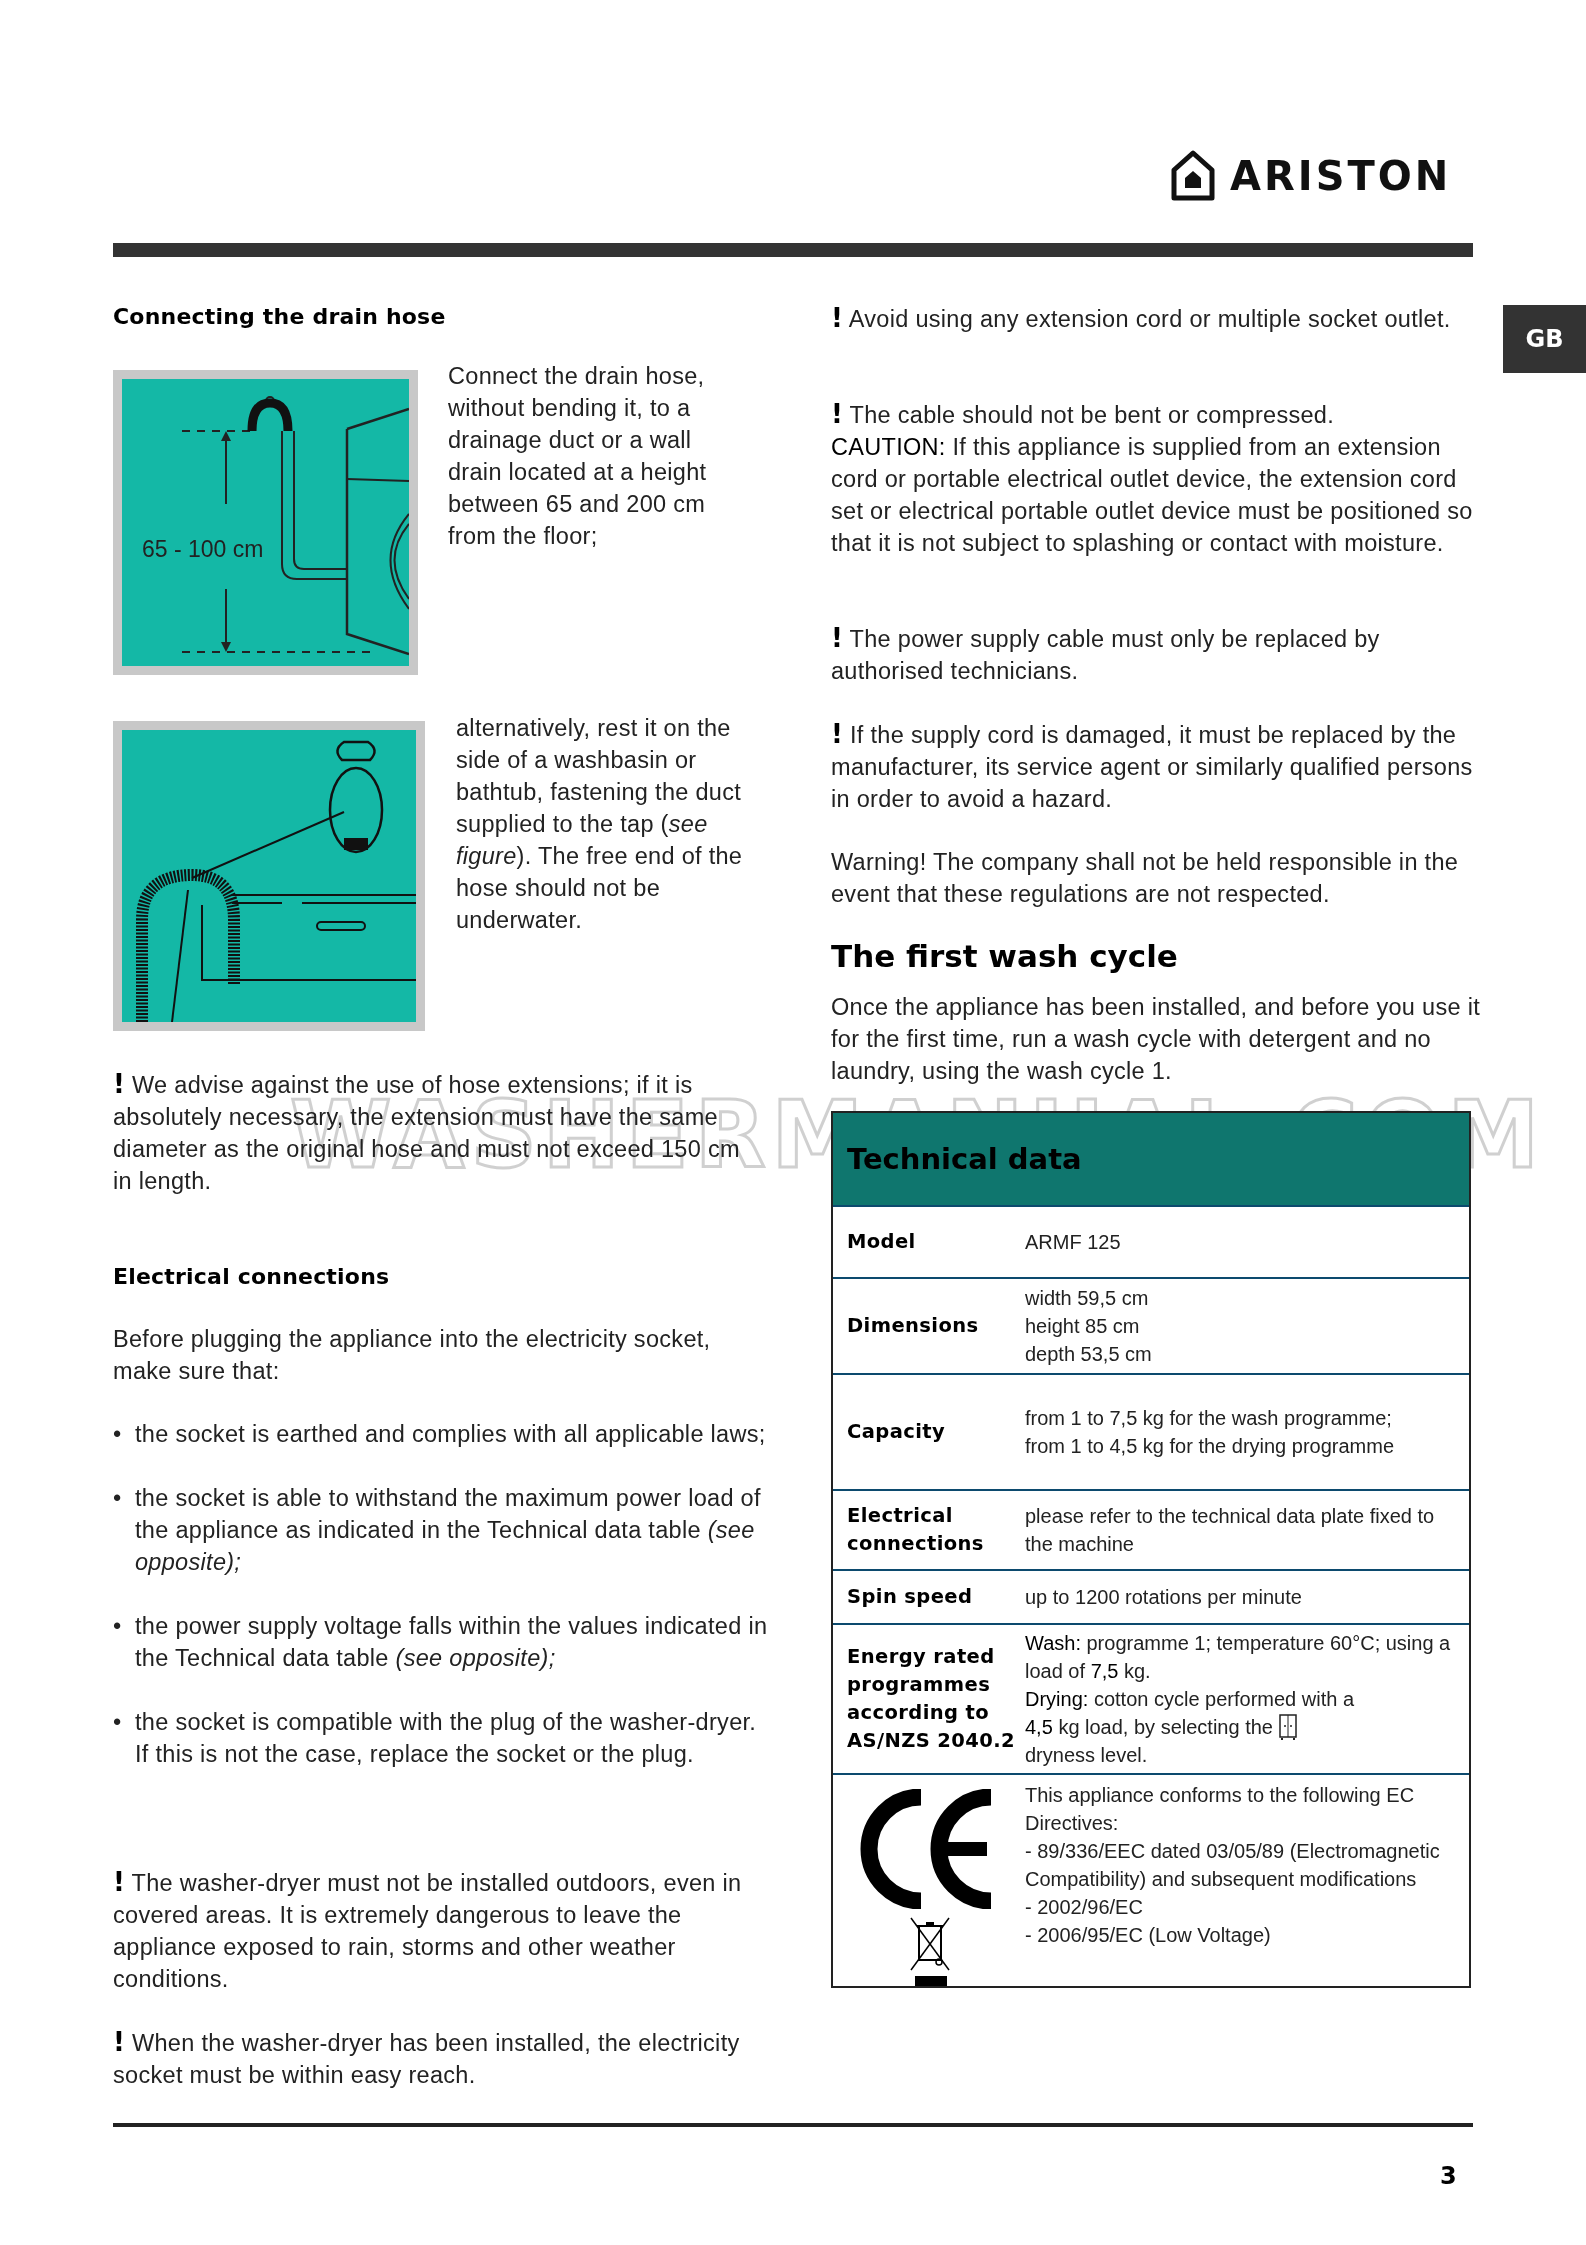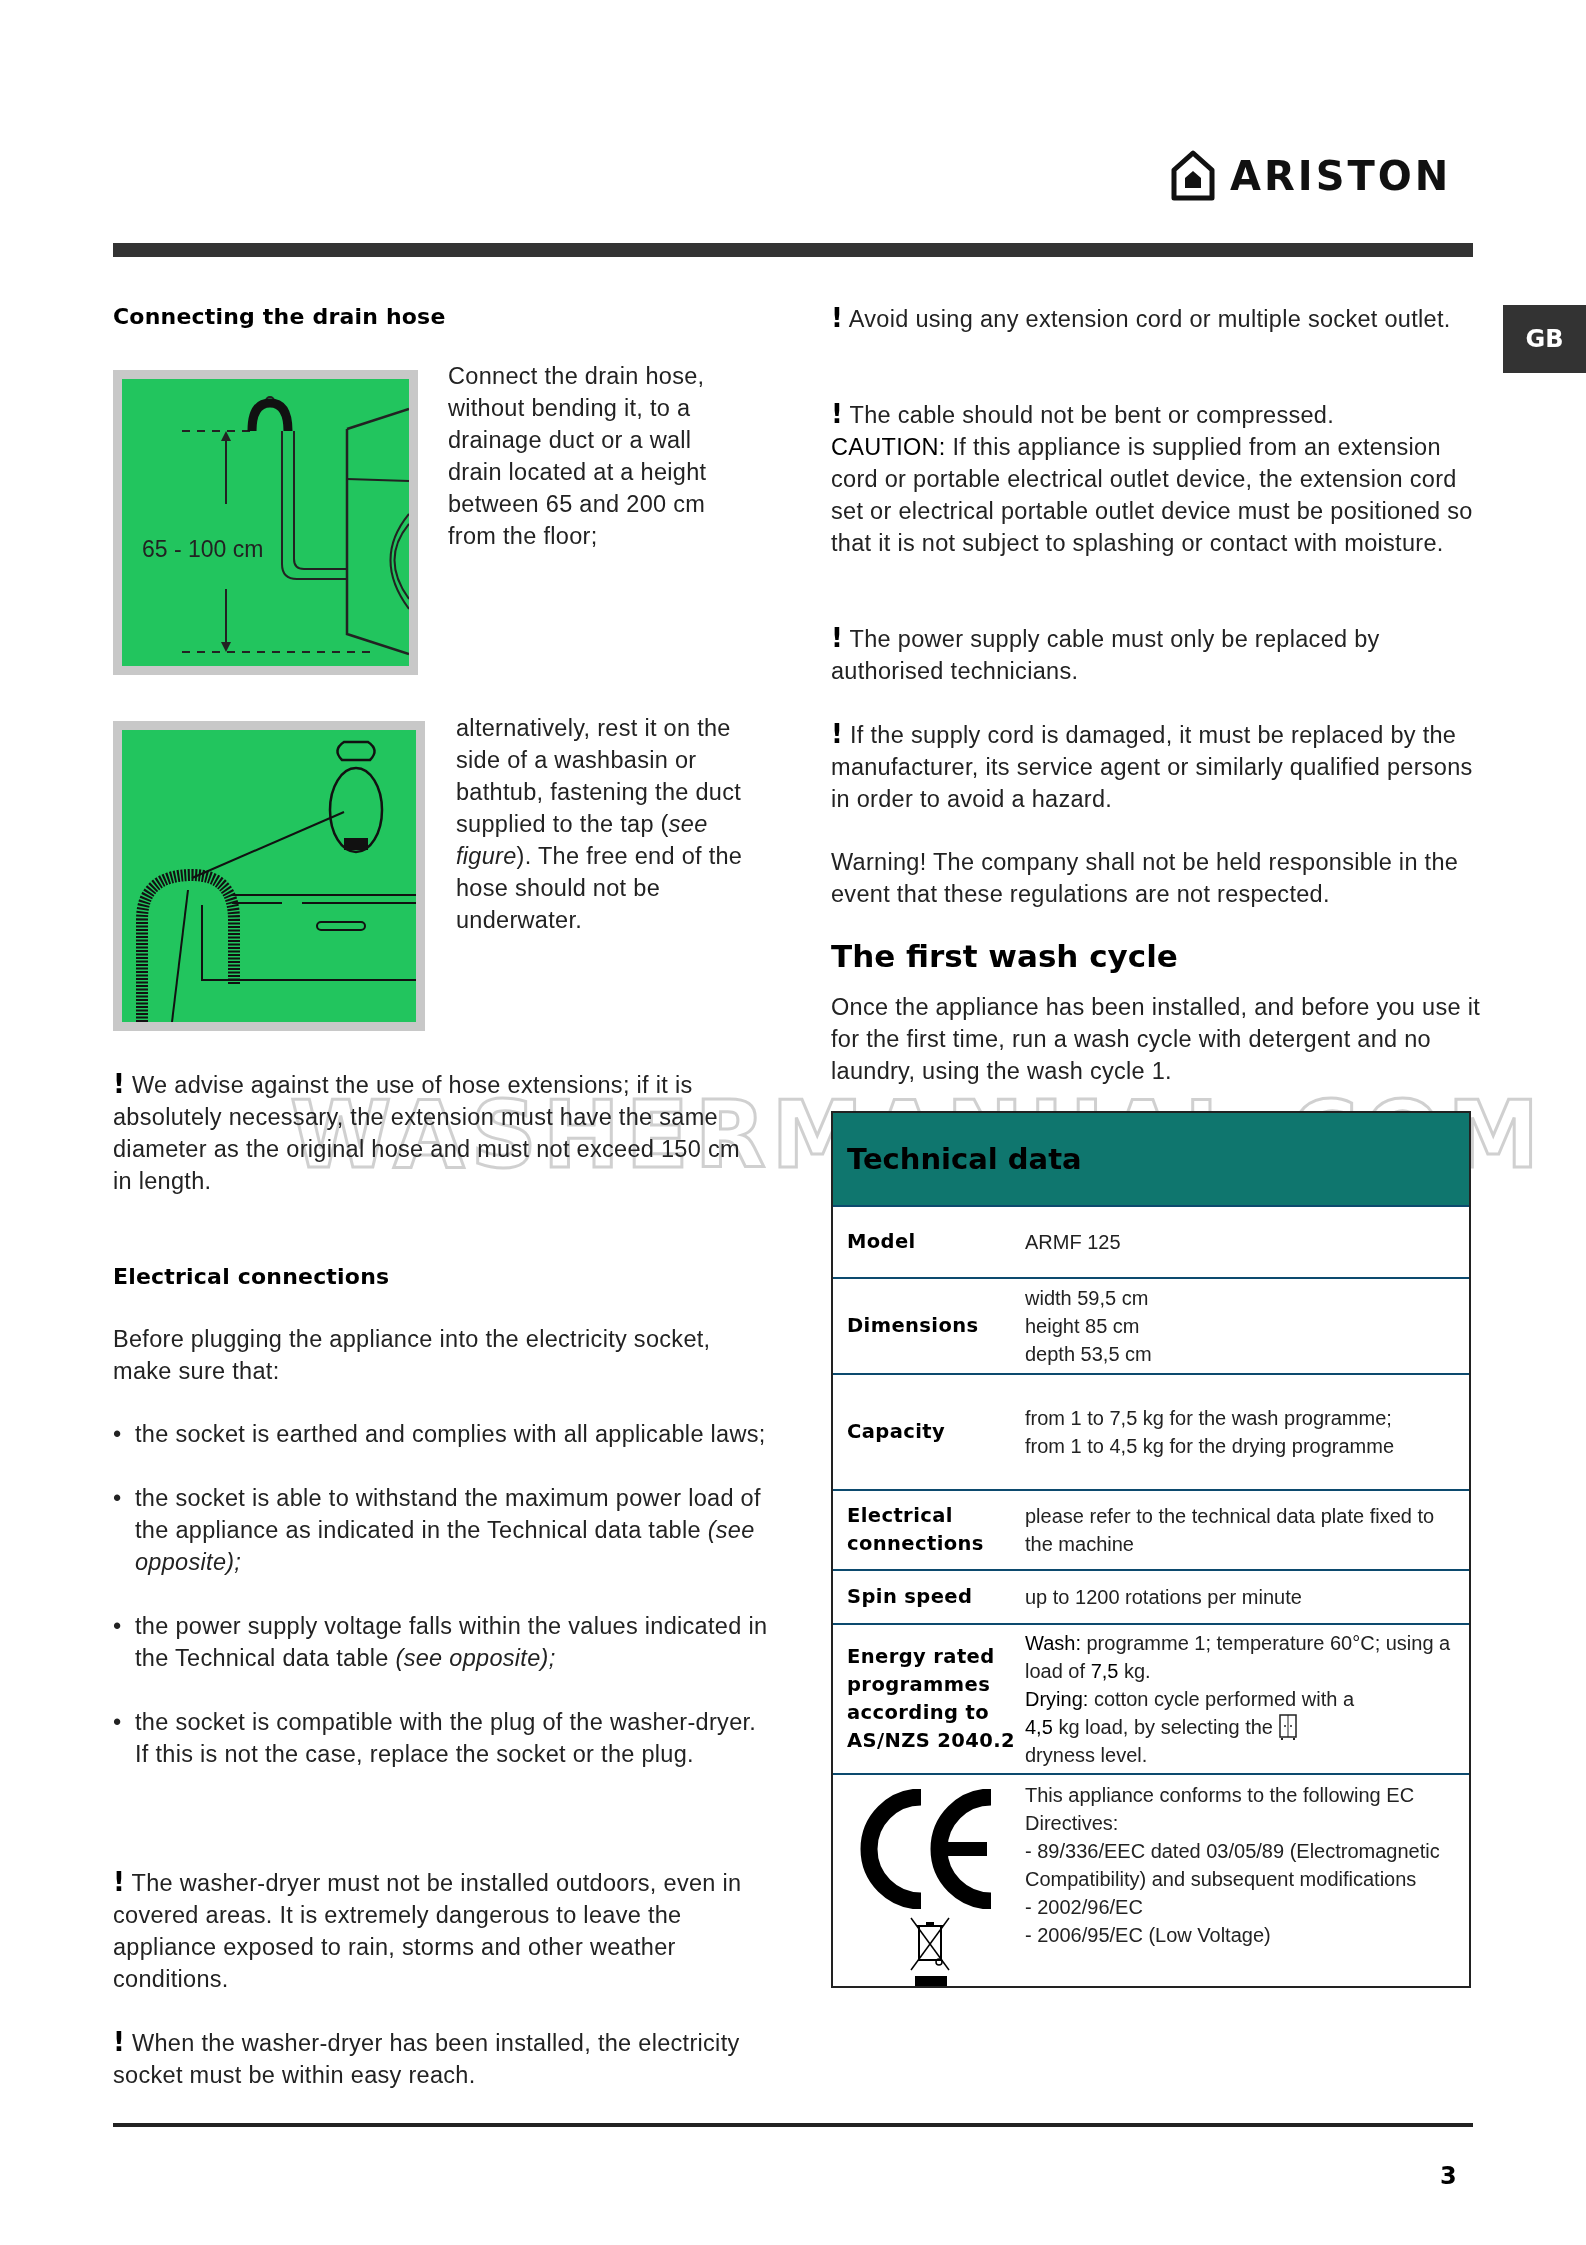--- a/index.html
+++ b/index.html
@@ -6,21 +6,21 @@
   html, body { width: 1586px; height: 2245px; background: #ffffff; overflow: hidden; }
   body { position: relative; font-family: "Liberation Sans", "DejaVu Sans", sans-serif; color: #1a1a1a; }
   .abs { position: absolute; }
   .logo { left: 1170px; top: 150px; height: 52px; display: flex; align-items: center; gap: 14px; }
   .logo-text { font-family: "DejaVu Sans", sans-serif; font-weight: bold; font-size: 40px; letter-spacing: 3px; color: #111; }
   .topbar { left: 113px; top: 243px; width: 1360px; height: 14px; background: #333333; }
   .gb-tab { left: 1503px; top: 305px; width: 83px; height: 68px; background: #333333; color: #fff; font-weight: bold; font-size: 24px; display: flex; align-items: center; justify-content: center; font-family: "DejaVu Sans", sans-serif; }
   .h-sub { font-weight: bold; font-size: 22px; color: #000; font-family: "DejaVu Sans", sans-serif; letter-spacing: 0.2px; }
   .p { font-size: 23.5px; line-height: 32px; color: #222; letter-spacing: 0.3px; }
   .bang { font-weight: bold; font-size: 26px; color: #000; font-family: "DejaVu Sans", sans-serif; }
-  .figure { border: 9px solid #c8c8c8; background: #22c55e; }
+  .figure { border: 9px solid #c8c8c8; background: #14b8a6; }
   .bullet { display: flex; }
   .bullet .dot { width: 22px; flex: 0 0 22px; }
   .h2 { font-weight: bold; font-size: 31px; color: #000; font-family: "DejaVu Sans", sans-serif; }
   table.tech { border-collapse: collapse; width: 636px; }
   table.tech td { border-top: 2px solid #0c4a6e; vertical-align: middle; font-size: 20px; line-height: 28px; color: #222; }
   table.tech .lbl { font-weight: bold; font-family: "DejaVu Sans", sans-serif; font-size: 19.5px; color: #000; padding-left: 14px; width: 192px; line-height: 28px; letter-spacing: 0.4px; }
   table.tech .val { padding-left: 0; padding-right: 10px; }
   .tech-wrap { left: 831px; top: 1111px; border-left: 2px solid #222; border-right: 2px solid #222; border-bottom: 2px solid #222; border-top: 2px solid #222; }
   .tech-head { height: 92px; background: #0f766e; display: flex; align-items: center; padding-left: 14px; }
   .tech-head span { font-weight: bold; font-size: 29px; color: #000; font-family: "DejaVu Sans", sans-serif; }

